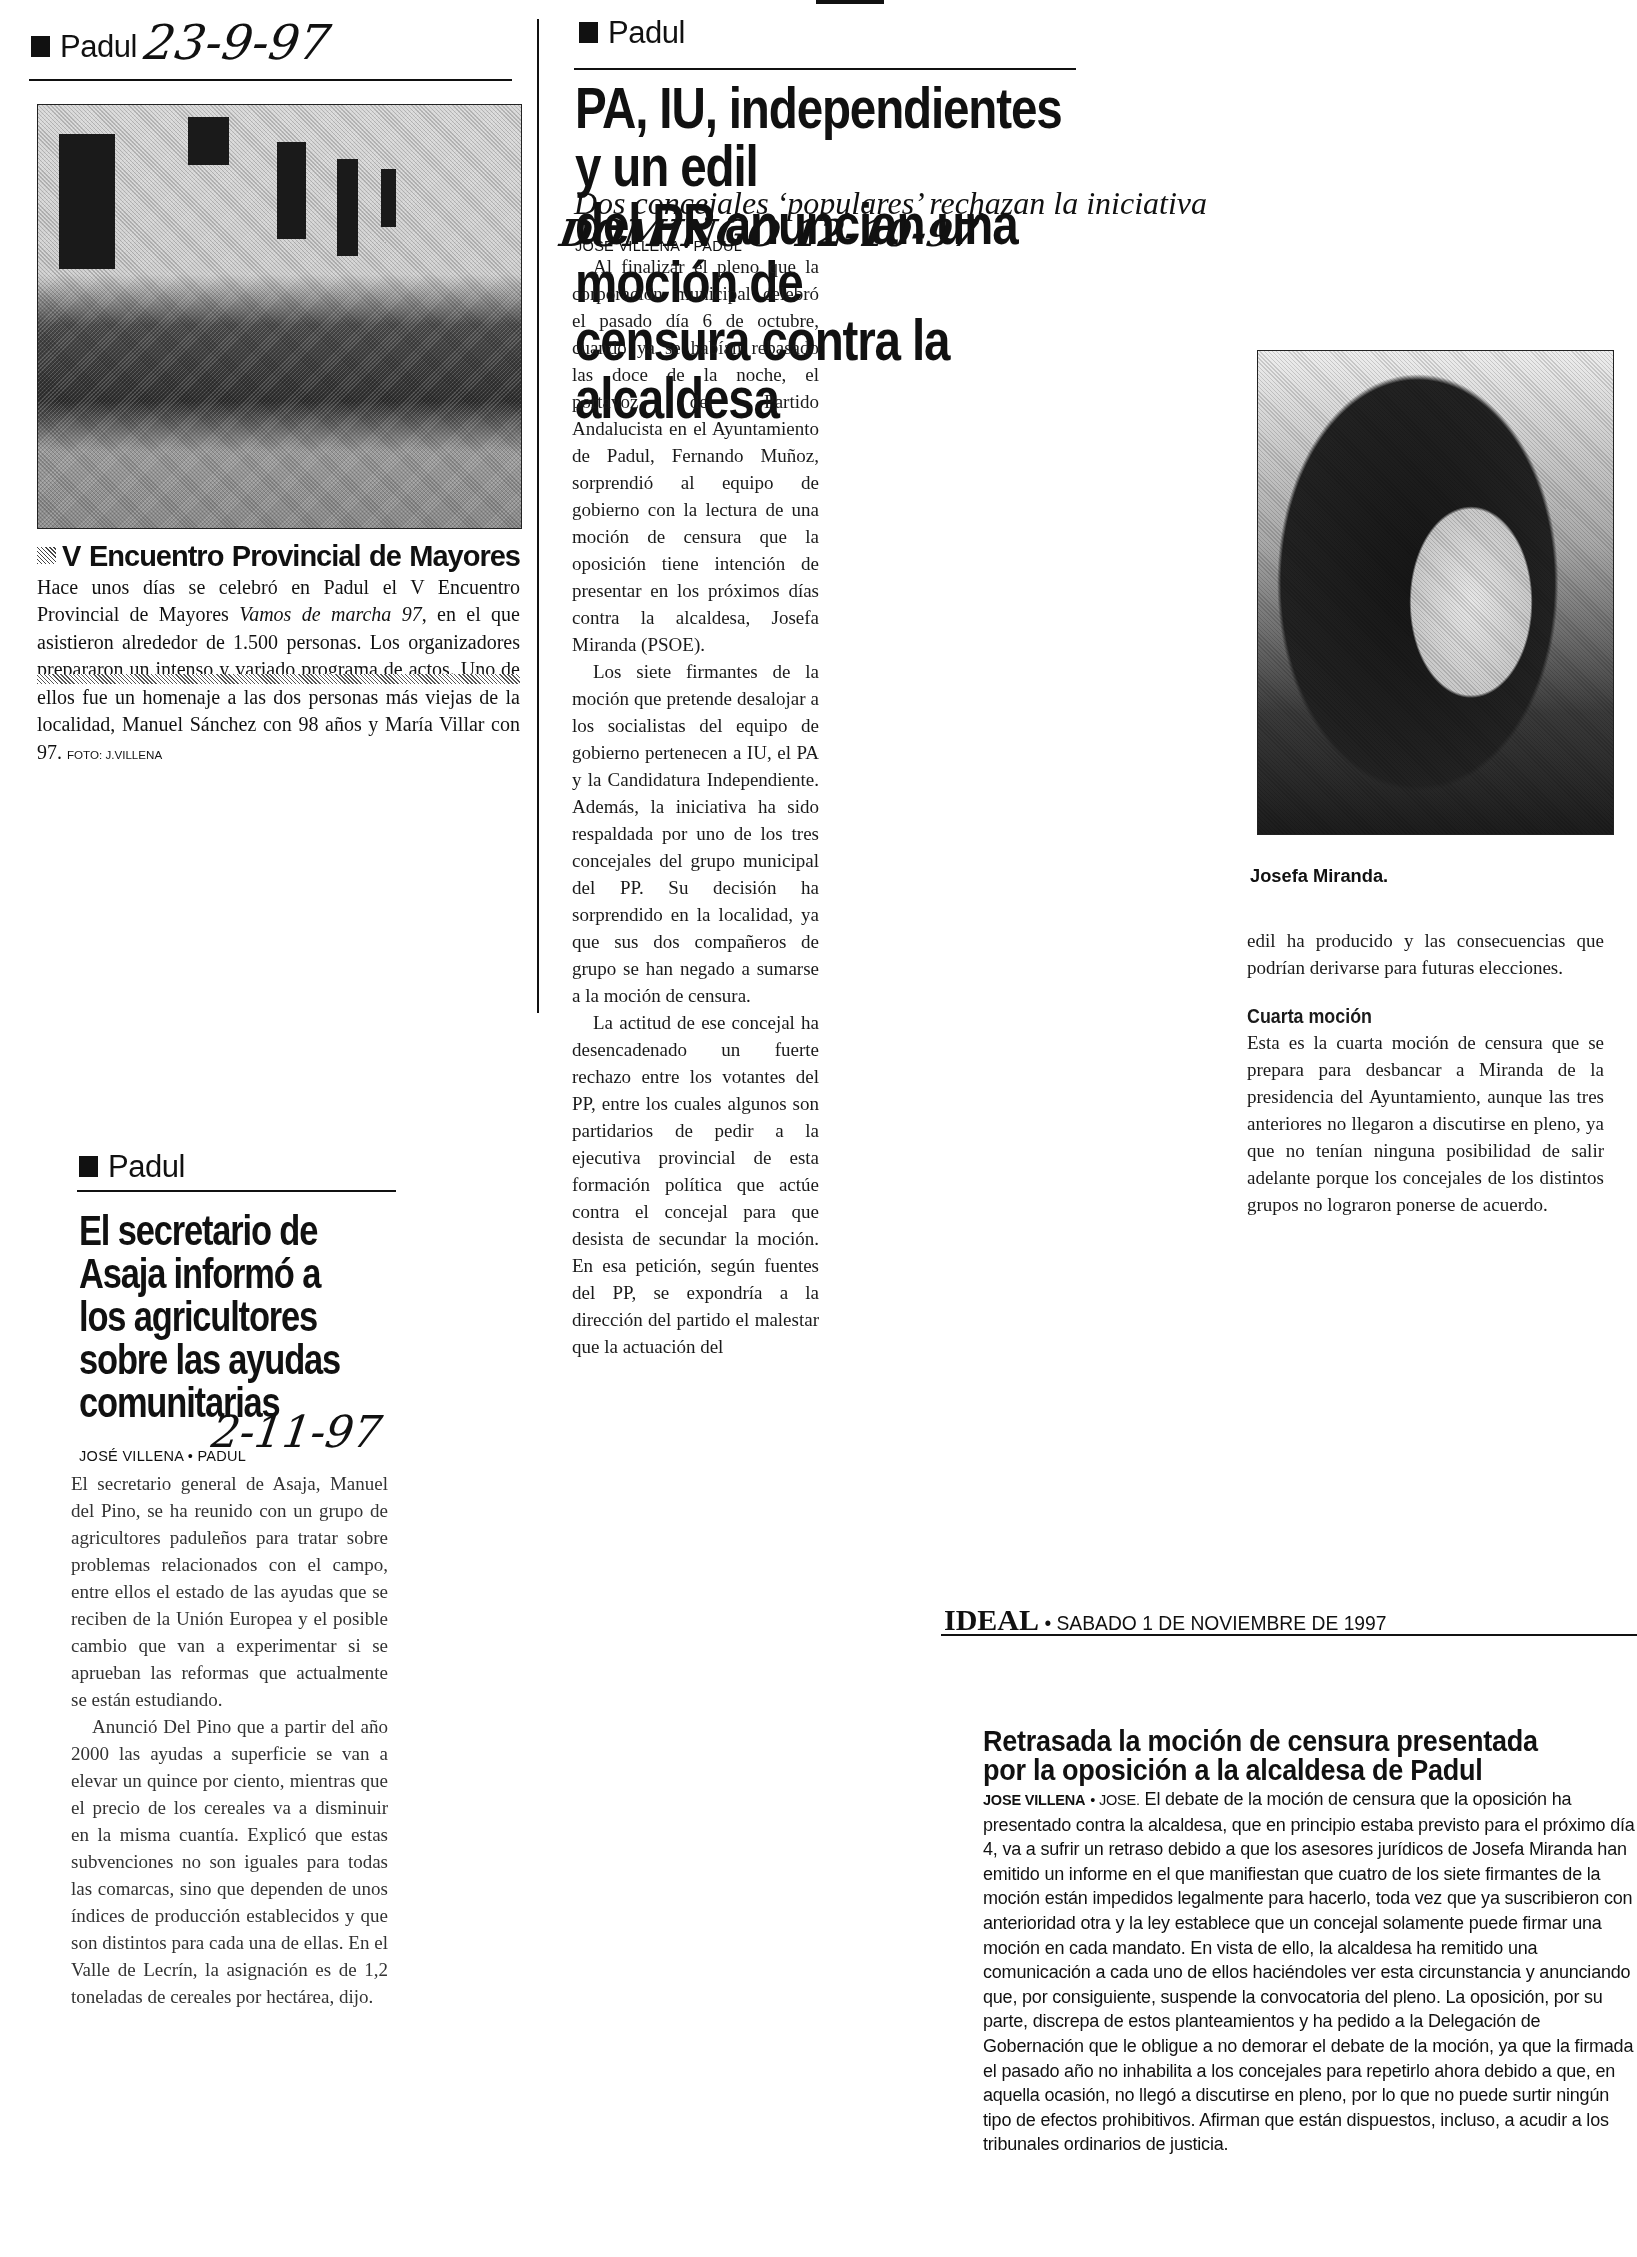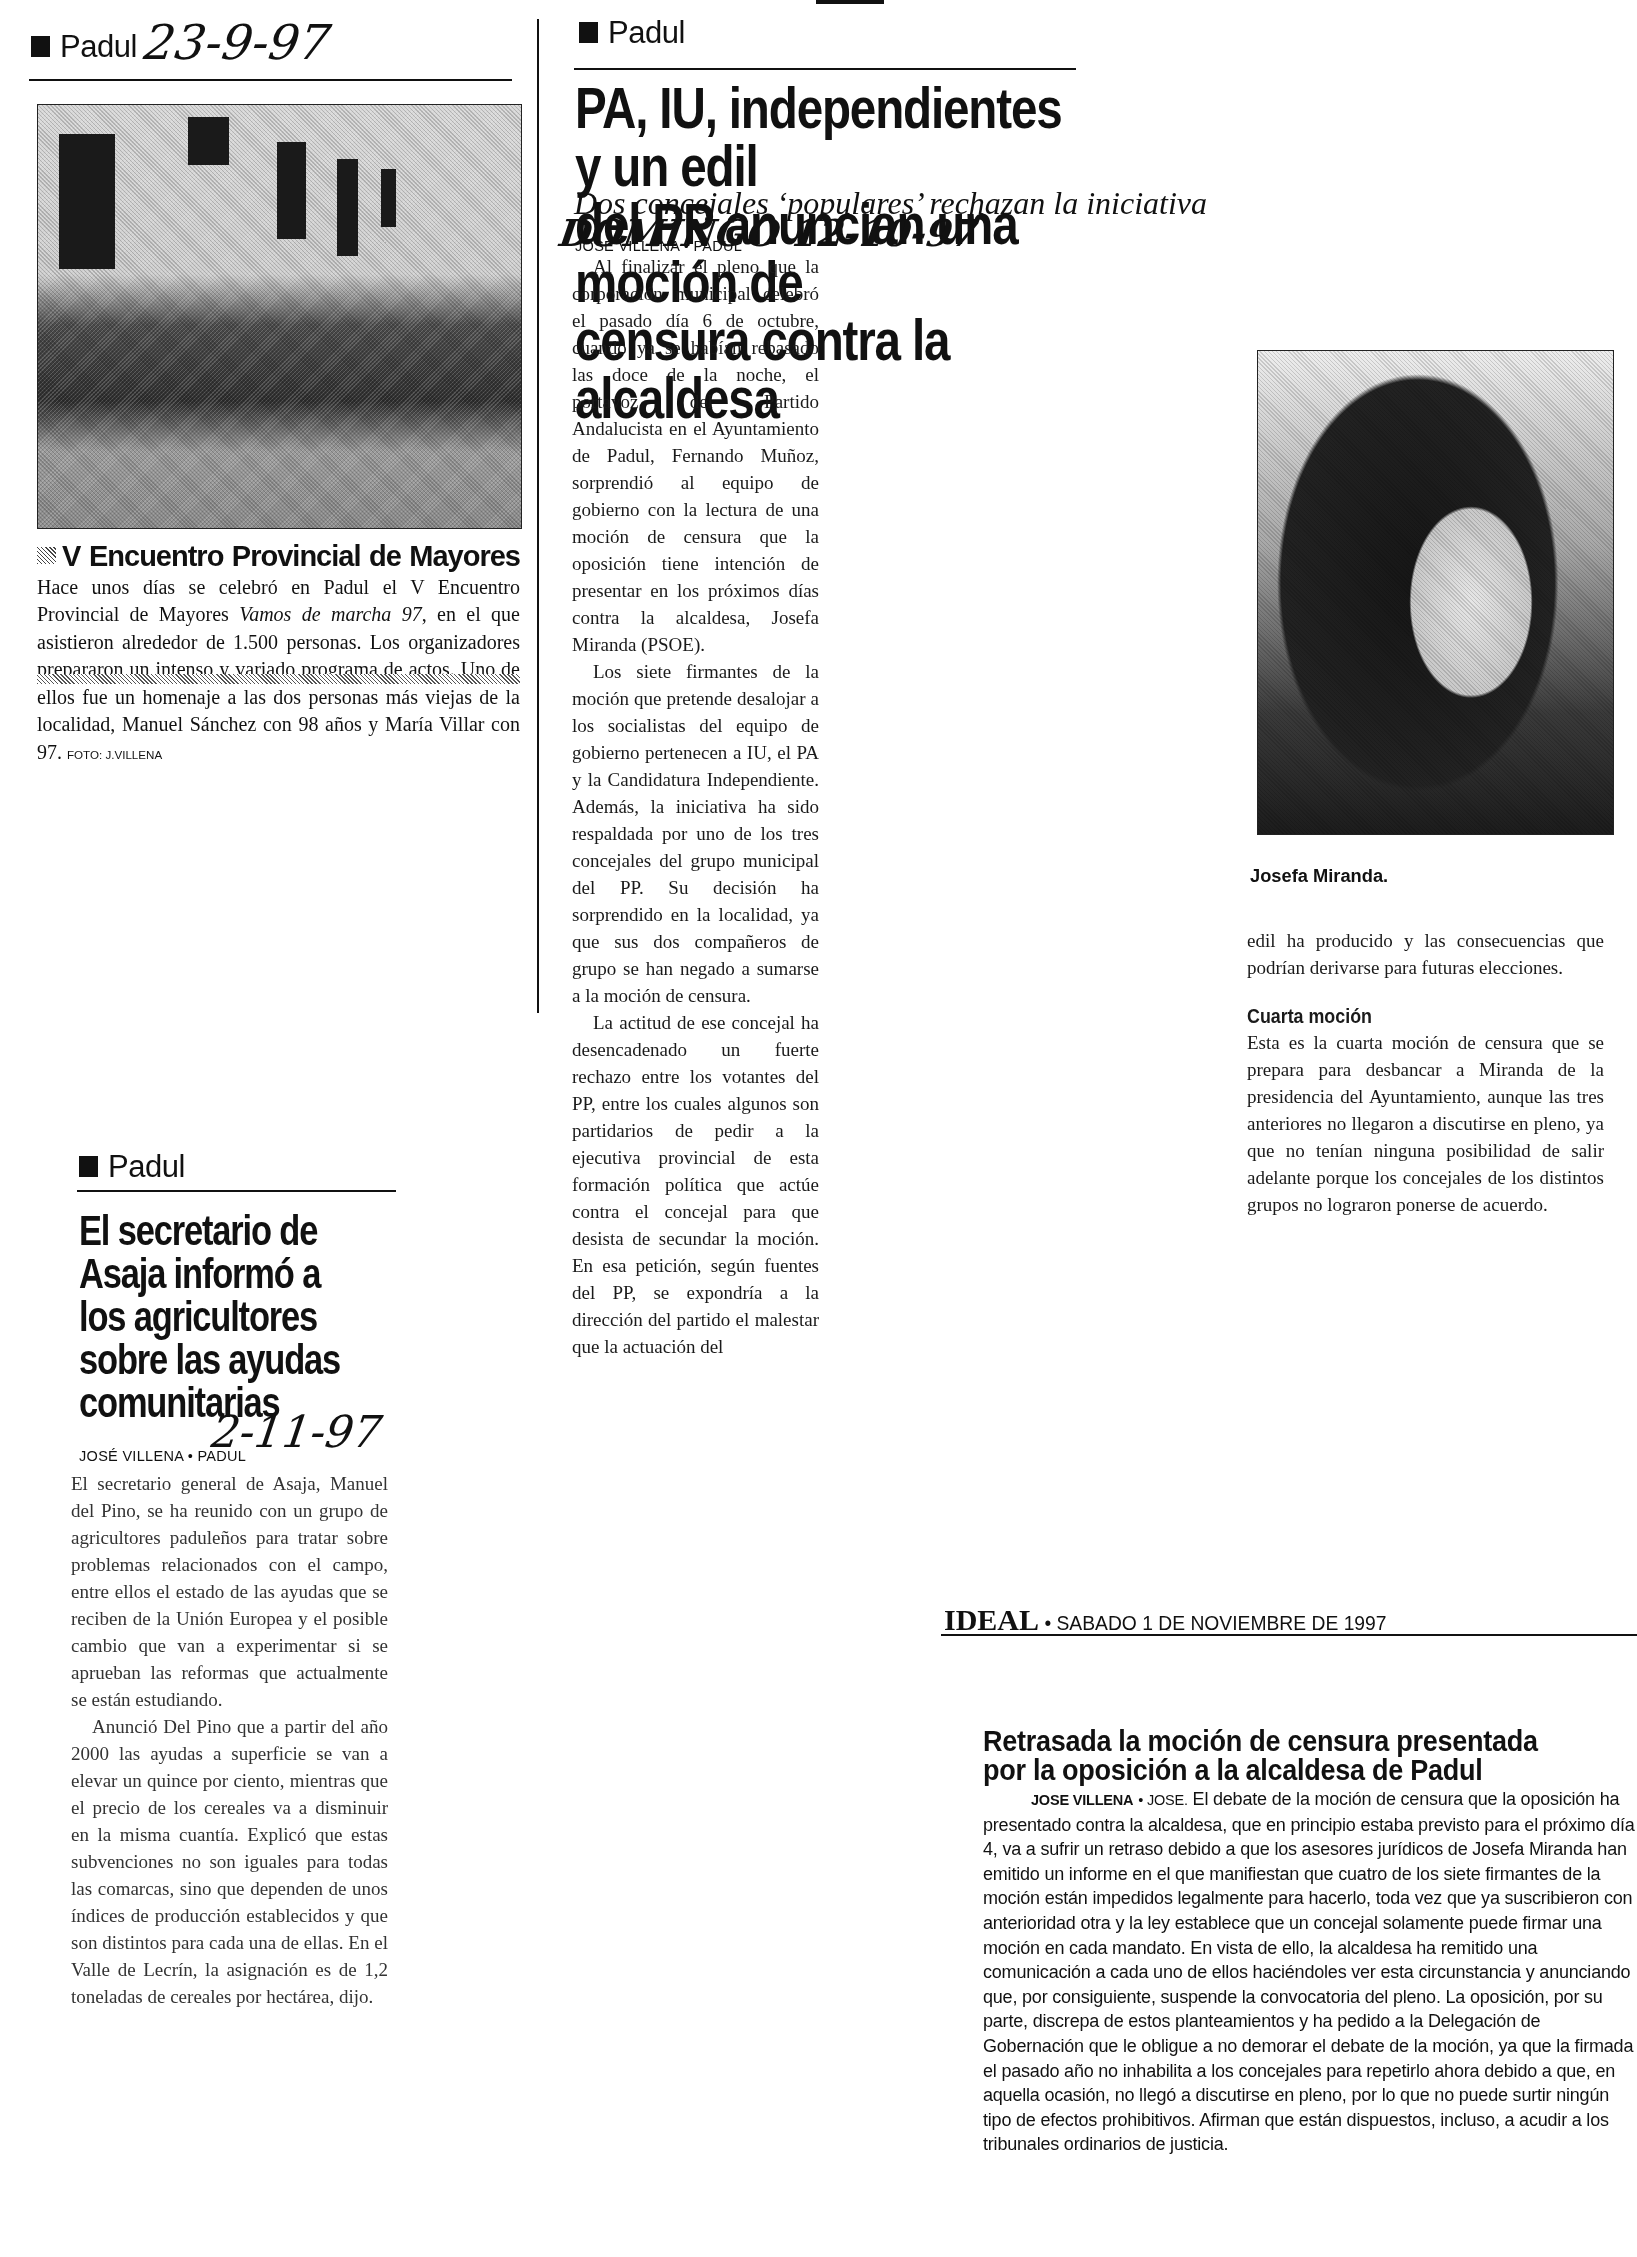--- a/index.html
+++ b/index.html
@@ -91,21 +91,21 @@
   }
   .brief-head {
     font-family: "Liberation Sans", "DejaVu Sans", sans-serif; font-weight: bold;
     font-size: 30px; line-height: 29px; letter-spacing: -0.3px; white-space: nowrap;
     transform: scaleX(0.9); transform-origin: left;
   }
   .brief-body {
     font-family: "Liberation Sans", "DejaVu Sans", sans-serif; font-size: 18px;
     line-height: 24.6px; letter-spacing: -0.2px;
   }
-  .brief-body .by { font-size: 14.5px; font-weight: bold; margin-left: 48px; }
+  .brief-body .by { font-size: 14.5px; font-weight: bold; }
   .brief-body .loc { font-size: 14.5px; }
 </style>
 </head>
 <body>
 
 <div class="abs section-tag" style="left:31px; top:29px;">
   <span class="sq"></span>
   <span>Padul</span>
 </div>
 <div class="abs handwritten" style="left:145px; top:15.4px; font-size:48px; line-height:54px;">23-9-97</div>

